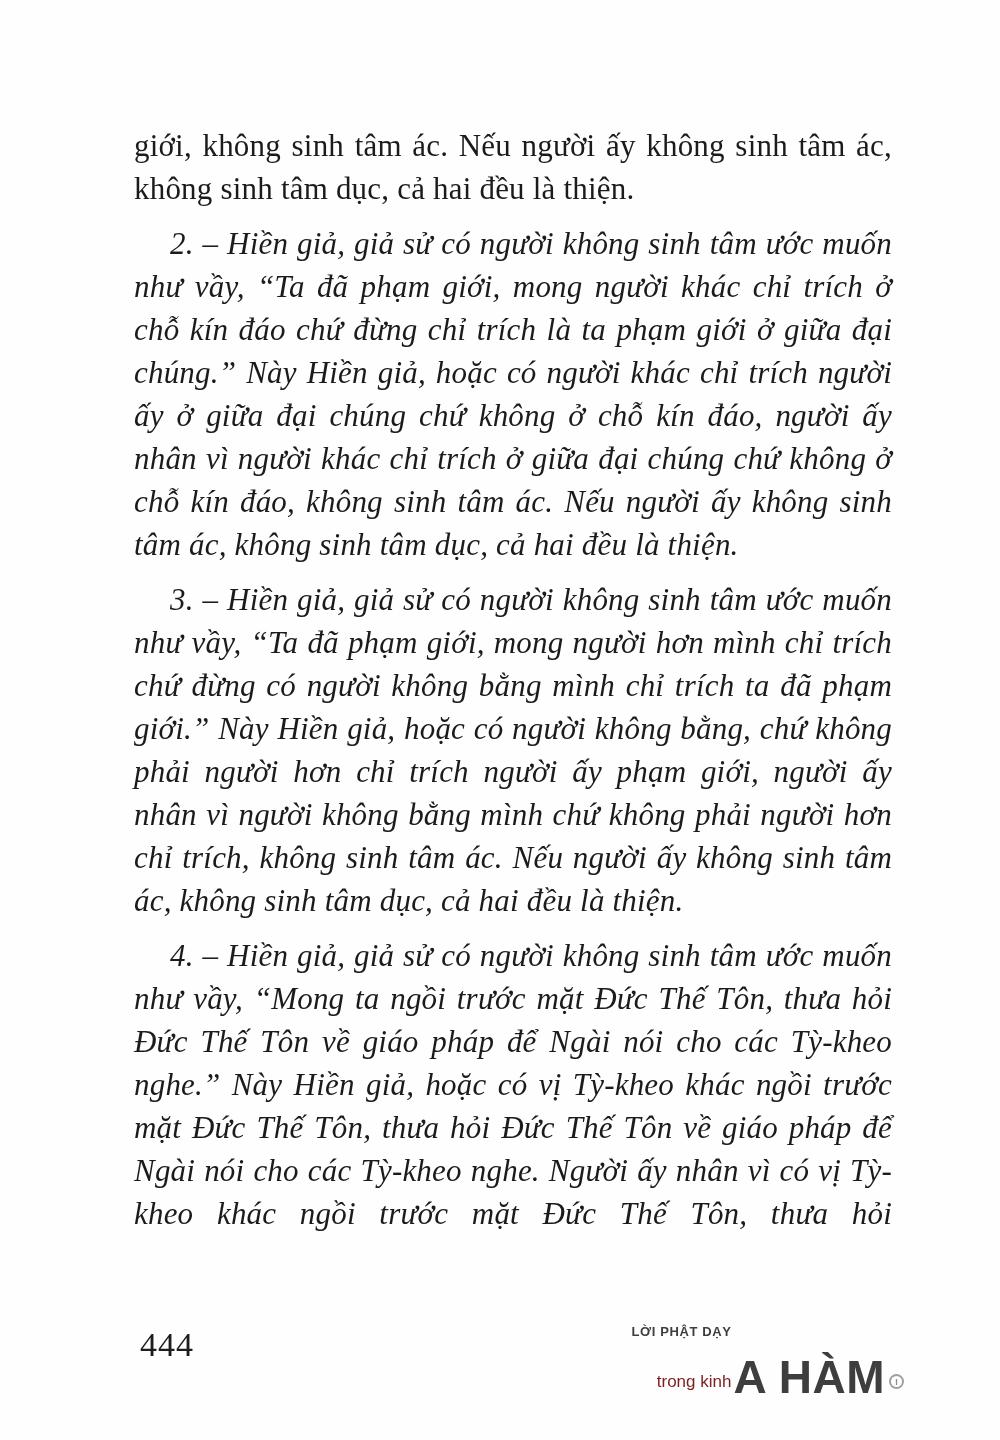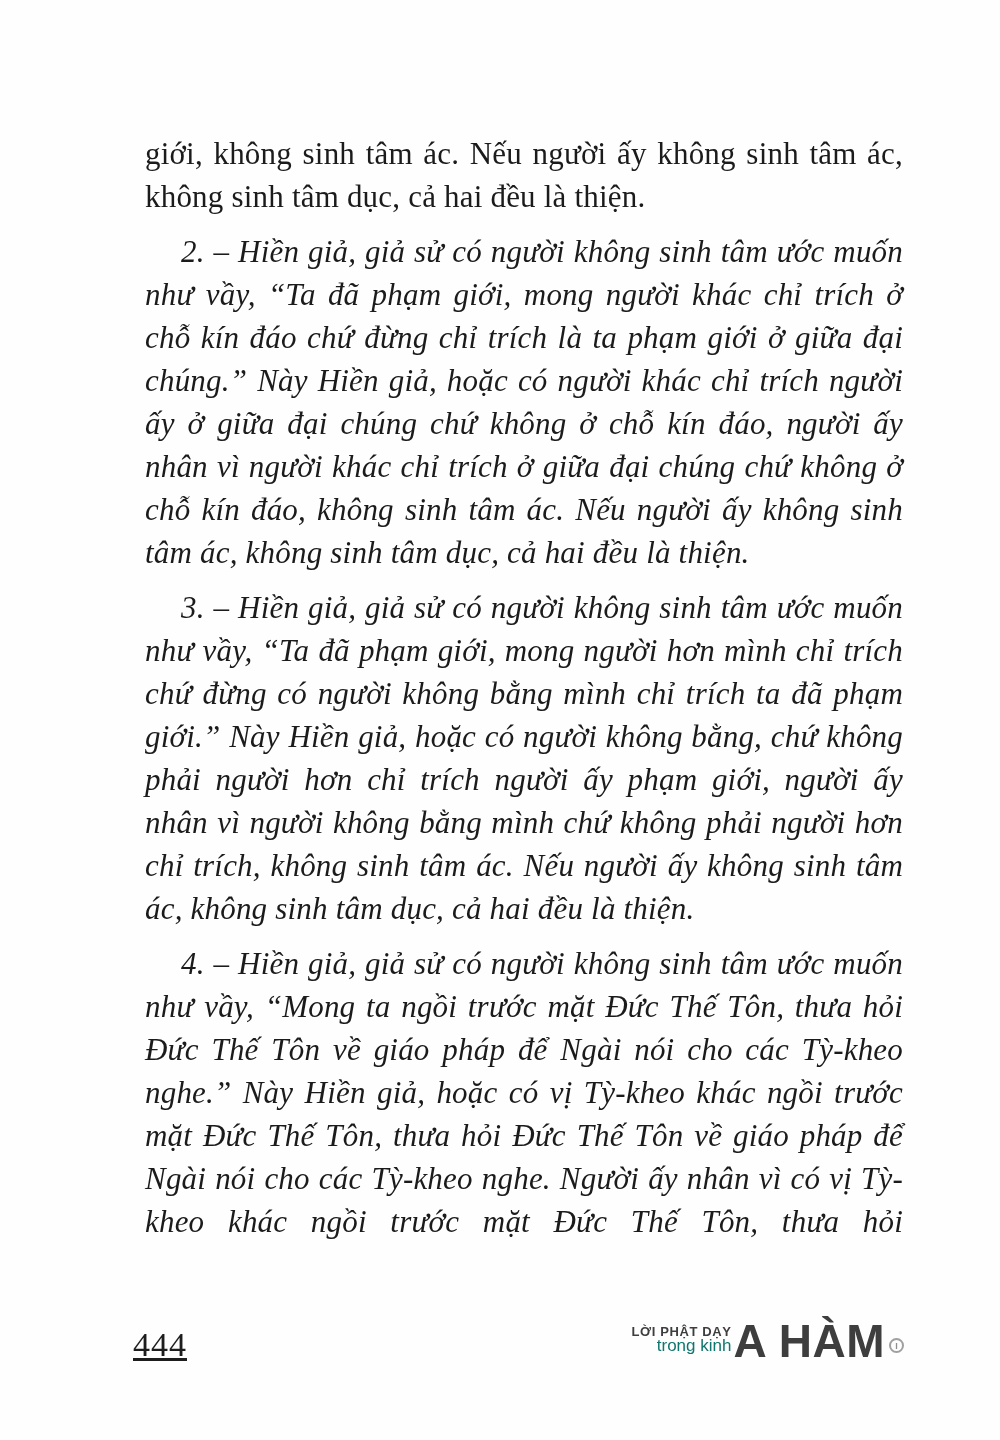--- a/index.html
+++ b/index.html
@@ -10,43 +10,41 @@
     overflow: hidden;
     font-family: "Liberation Serif", "DejaVu Serif", serif;
   }
   .page {
     position: absolute;
     inset: 0;
     background: #fefefe;
   }
   .body-text {
     position: absolute;
-    left: 145px;
+    left: 134px;
     top: 124px;
     width: 758px;
     color: #1b1b1b;
-    margin-top: 8px;
   }
   .body-text p {
     font-size: 31px;
     line-height: 43px;
     text-align: justify;
     margin-bottom: 12px;
     letter-spacing: 0.2px;
   }
   .body-text p.indent { text-indent: 36px; font-style: italic; }
   .body-text p.justify-last { text-align-last: justify; }
   .page-number {
     position: absolute;
-    left: 133px;
+    left: 140px;
     top: 1326px;
     font-size: 34px;
     color: #1d1d1d;
     letter-spacing: 1px;
-    text-decoration: underline;
   }
   .brand {
     position: absolute;
     right: 96px;
     top: 1325px;
     display: flex;
     align-items: flex-end;
     font-family: "Liberation Sans", "DejaVu Sans", sans-serif;
   }
   .brand-stack {
@@ -57,23 +55,24 @@
   .brand-top {
     font-size: 13px;
     font-weight: bold;
     color: #3e3e3e;
     letter-spacing: 0.6px;
     line-height: 13px;
     white-space: nowrap;
   }
   .brand-sub {
     font-size: 17px;
-    color: #0f766e;
+    color: #7f1d1d;
     line-height: 16px;
     white-space: nowrap;
+    margin-top: 36px;
   }
   .brand-title {
     font-size: 46px;
     font-weight: bold;
     color: #3e3e3e;
     line-height: 30px;
     letter-spacing: 0.5px;
     white-space: nowrap;
   }
   .volume-badge {

